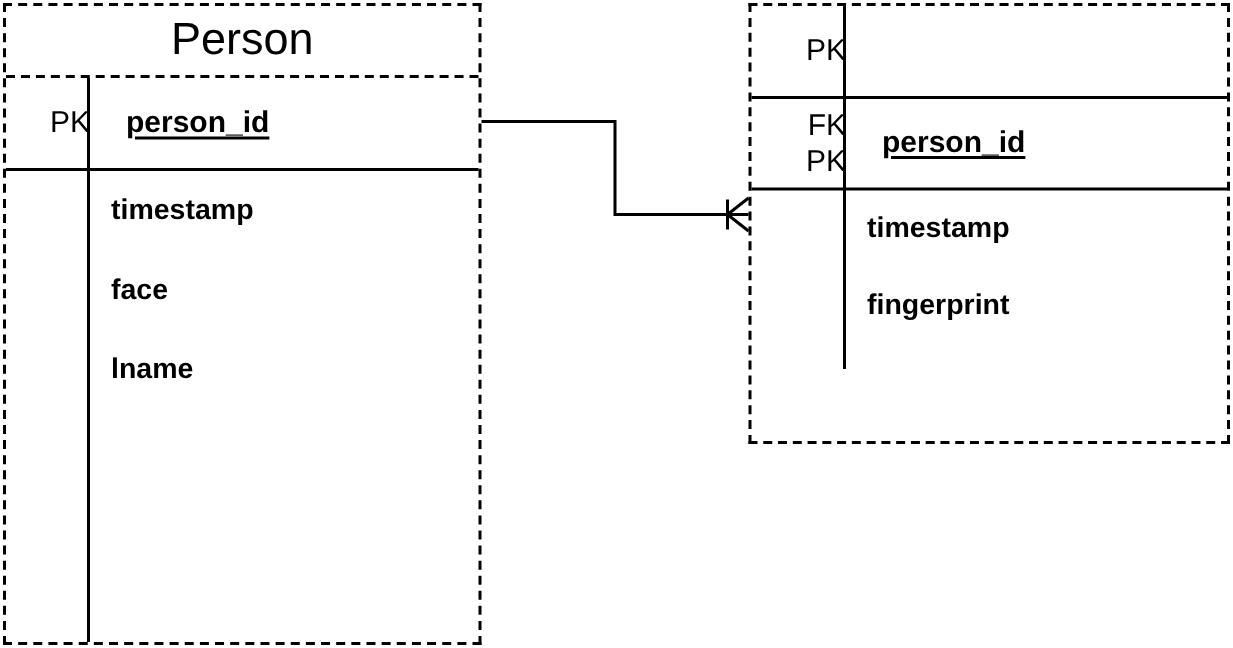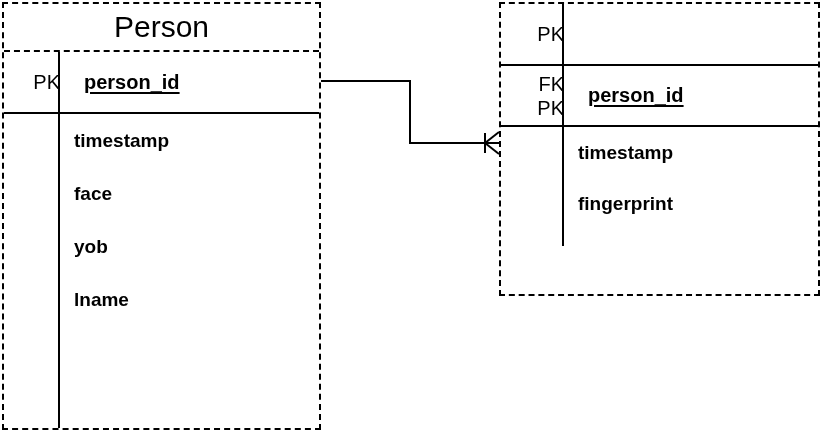--- a/index.html
+++ b/index.html
@@ -114,21 +114,20 @@
       <div class="vline"></div>
       <div class="key-row key-row-1">
         <div class="key-cell">
           <span>PK</span>
         </div>
         <div class="field-cell">person_id</div>
       </div>
       <div class="attr-section">
         <div class="attr-row">timestamp</div>
         <div class="attr-row">face</div>
-        <div class="attr-row">yob</div>
         <div class="attr-row">lname</div>
       </div>
     </div>
   </div>
 
   <div class="entity entity-fingerprint">
     <div class="entity-body">
       <div class="vline"></div>
       <div class="key-row key-row-1">
         <div class="key-cell">

